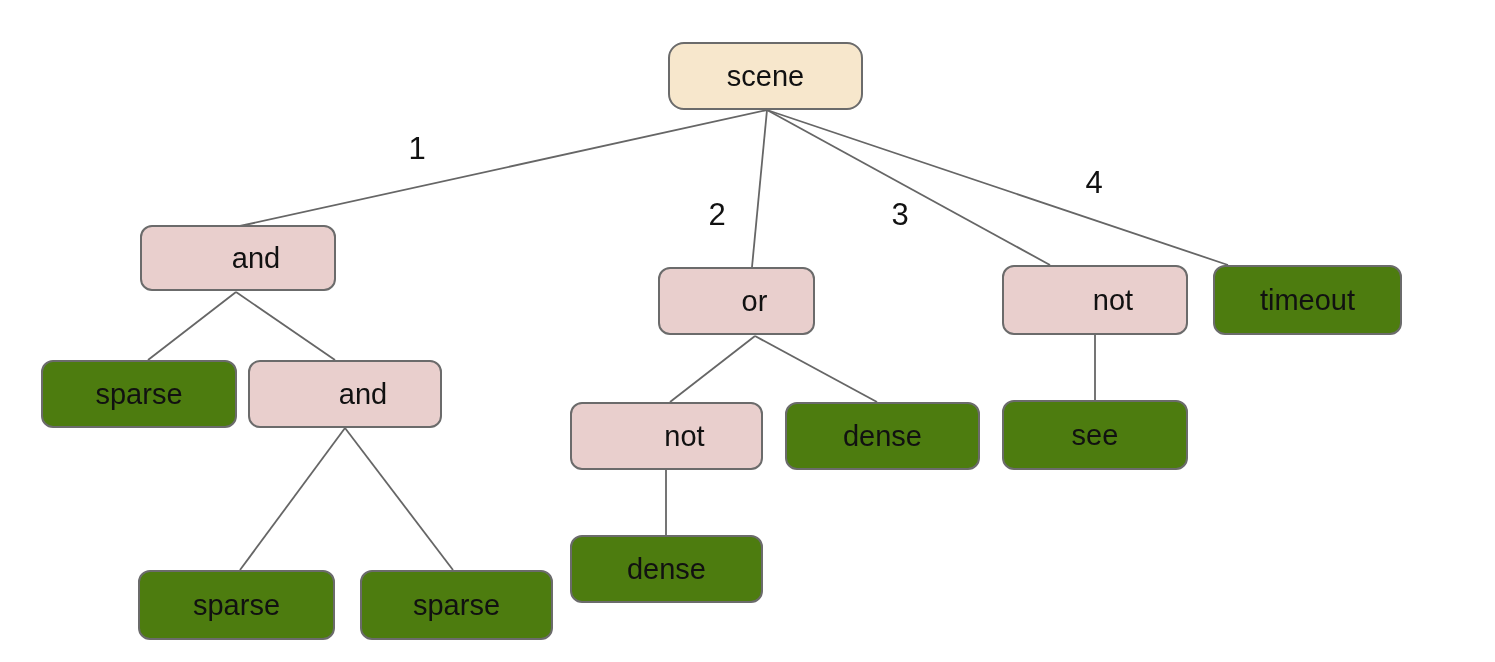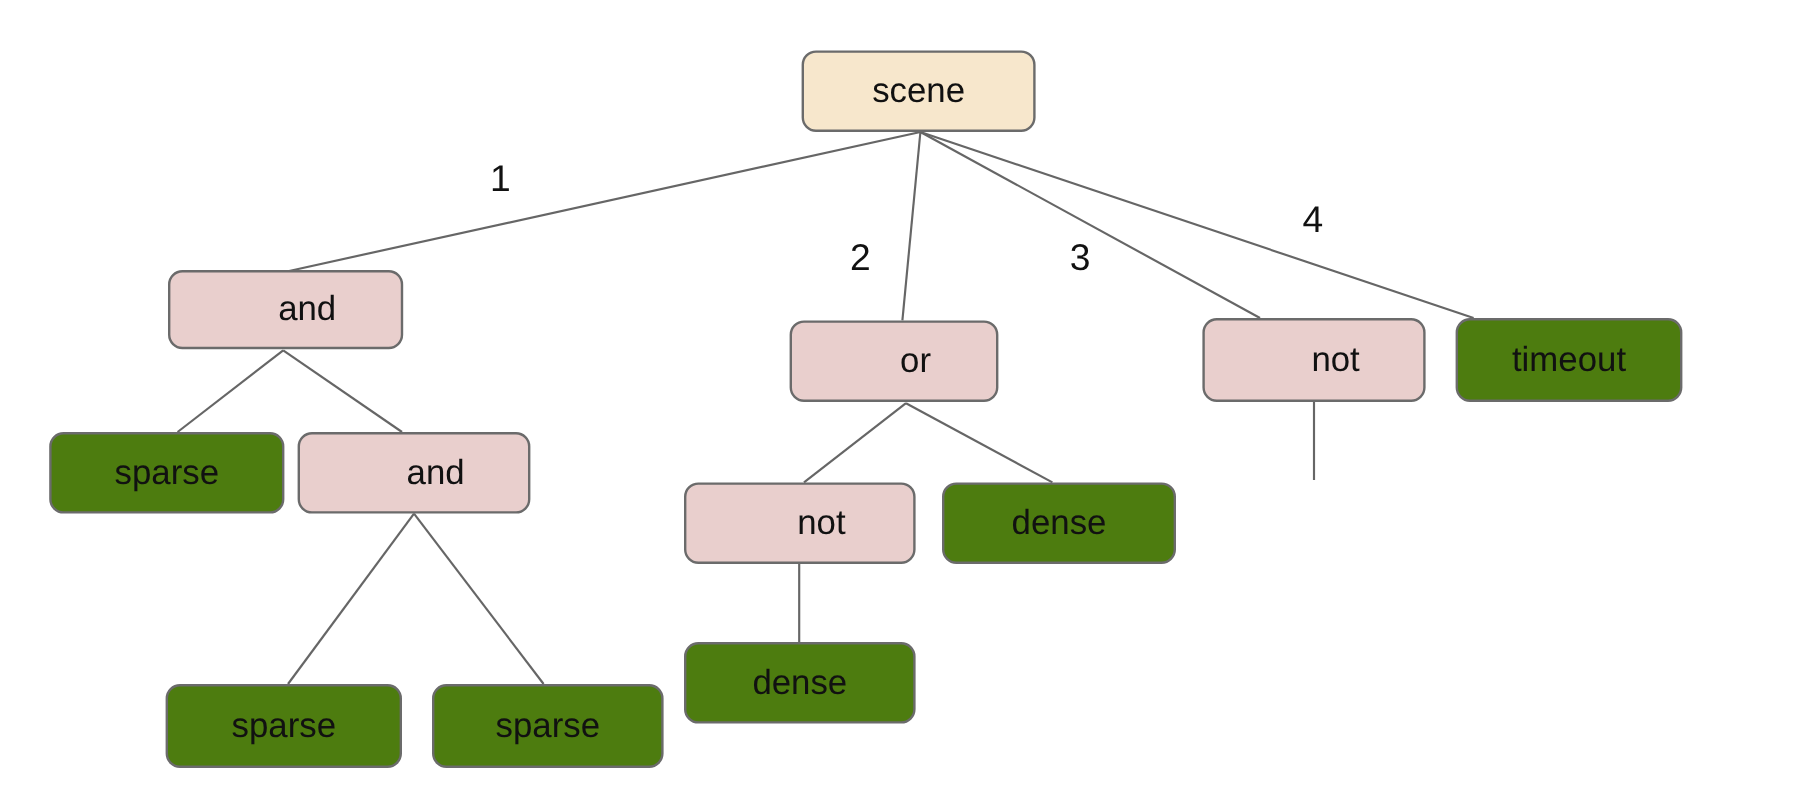--- a/index.html
+++ b/index.html
@@ -37,28 +37,28 @@
     box-sizing: border-box;
     border: 2px solid #6b6b6b;
     border-radius: 12px;
     display: flex;
     align-items: center;
     justify-content: center;
     font-size: 29px;
     color: #111111;
     line-height: 1;
   }
-  .node.root     { background: #f7e7cc; }
+  .node.root     { background: #f7e7cc; border-radius: 16px; }
   .node.operator { background: #e9cfcd; padding-left: 36px; }
   .node.leaf     { background: #4d7c0f; }
 
   
   #n-scene    { left: 668px;  top: 42px;  width: 195px; height: 68px; }
   #n-and1     { left: 140px;  top: 225px; width: 196px; height: 66px; }
-  #n-or       { left: 658px;  top: 267px; width: 174px; height: 68px; }
+  #n-or       { left: 658px;  top: 267px; width: 157px; height: 68px; }
   #n-not1     { left: 1002px; top: 265px; width: 186px; height: 70px; }
   #n-timeout  { left: 1213px; top: 265px; width: 189px; height: 70px; }
   #n-sparse1  { left: 41px;   top: 360px; width: 196px; height: 68px; }
   #n-and2     { left: 248px;  top: 360px; width: 194px; height: 68px; }
   #n-not2     { left: 570px;  top: 402px; width: 193px; height: 68px; }
   #n-dense1   { left: 785px;  top: 402px; width: 195px; height: 68px; }
   #n-see      { left: 1002px; top: 400px; width: 186px; height: 70px; }
   #n-dense2   { left: 570px;  top: 535px; width: 193px; height: 68px; }
   #n-sparse2  { left: 138px;  top: 570px; width: 197px; height: 70px; }
   #n-sparse3  { left: 360px;  top: 570px; width: 193px; height: 70px; }
@@ -94,17 +94,18 @@
 
   <div class="node root" id="n-scene">scene</div>
   <div class="node operator" id="n-and1">and</div>
   <div class="node operator" id="n-or">or</div>
   <div class="node operator" id="n-not1">not</div>
   <div class="node leaf" id="n-timeout">timeout</div>
   <div class="node leaf" id="n-sparse1">sparse</div>
   <div class="node operator" id="n-and2">and</div>
   <div class="node operator" id="n-not2">not</div>
   <div class="node leaf" id="n-dense1">dense</div>
+  <div class="node leaf" id="n-see">see</div>
   <div class="node leaf" id="n-dense2">dense</div>
   <div class="node leaf" id="n-sparse2">sparse</div>
   <div class="node leaf" id="n-sparse3">sparse</div>
 
 </div>
 
 </body></html>

